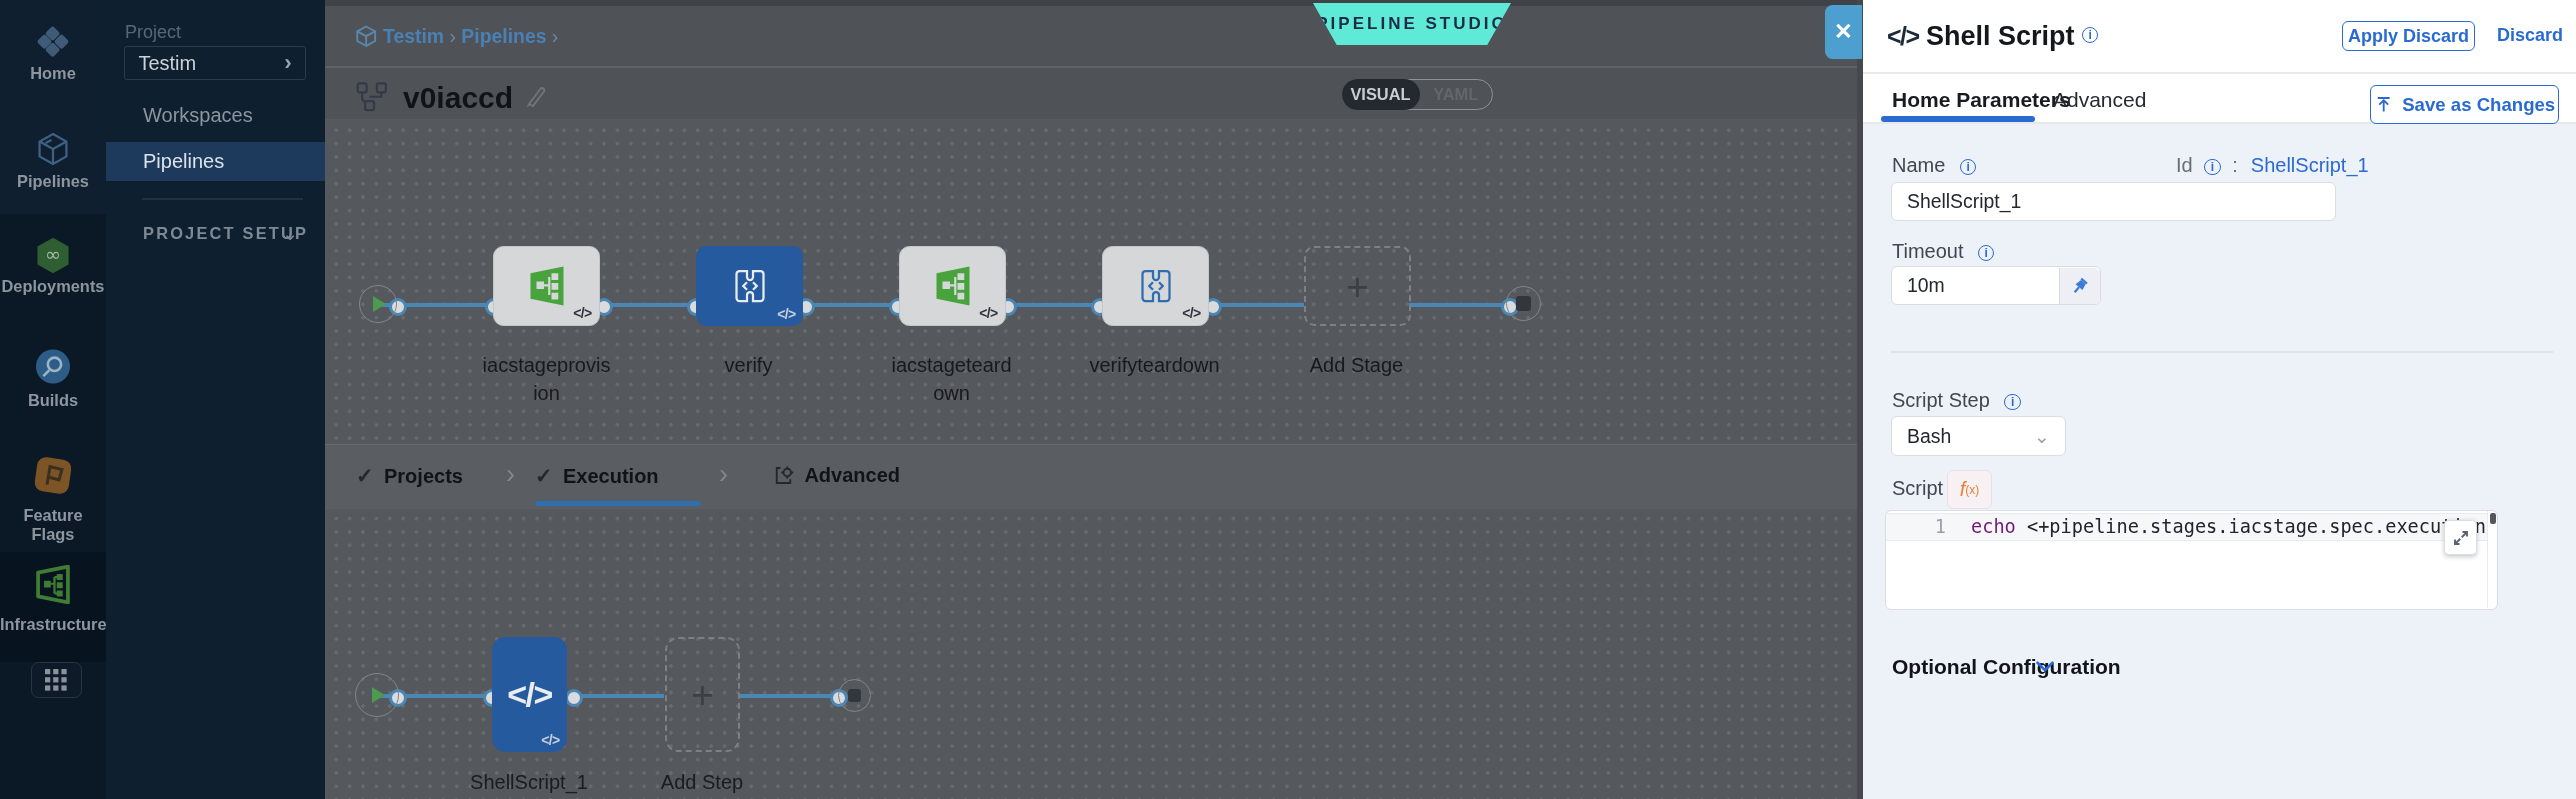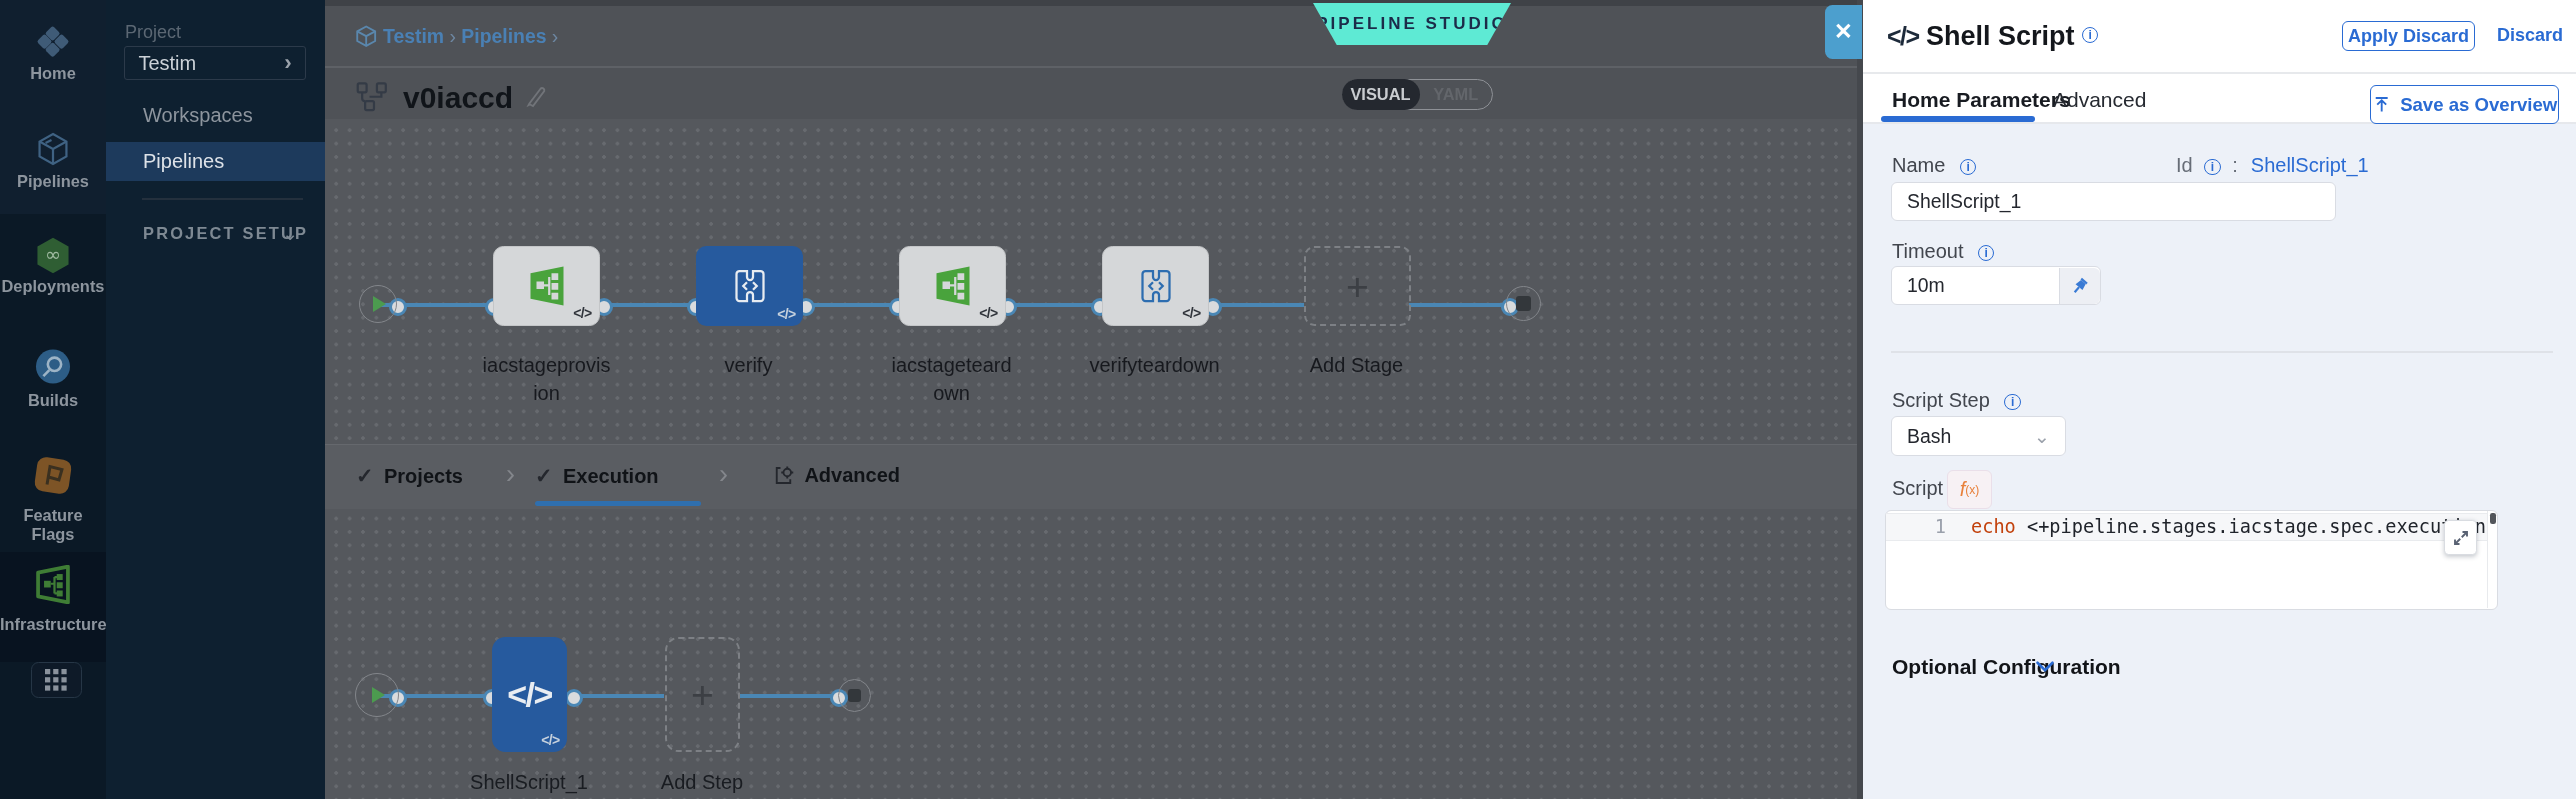--- a/index.html
+++ b/index.html
@@ -115,21 +115,21 @@
     color:#e8813b;font-size:20px;font-style:italic;}
   .fx sub{font-size:12px;font-style:normal;}
   .editor{left:1885px;top:510px;width:613px;height:100px;background:#fff;border:1.5px solid #d9dce2;
     border-radius:6px;box-sizing:border-box;overflow:hidden;}
   .curline{position:absolute;left:0;top:1.5px;width:601px;height:28px;background:#f6f7f9;
     border-top:0.7px solid #e9ebee;border-bottom:0.7px solid #e9ebee;box-sizing:border-box;}
   .lineno{position:absolute;left:30px;top:5.2px;width:30px;text-align:right;color:#9aa0ab;
     font-family:"DejaVu Sans Mono",monospace;font-size:18.6px;}
   .codeln{position:absolute;left:85px;top:5.2px;width:516px;white-space:nowrap;overflow:hidden;
     font-family:"DejaVu Sans Mono",monospace;font-size:18.6px;color:#20242b;}
-  .kw{color:#c2410c;}
+  .kw{color:#701a75;}
   .expandbtn{position:absolute;left:558px;top:9px;width:31px;height:33px;background:#fff;
     border:0.7px solid #d9dce1;border-radius:4.5px;box-shadow:0 1.5px 4.5px rgba(40,50,70,.25);
     display:flex;align-items:center;justify-content:center;}
   .sbtrack{position:absolute;left:601px;top:0;width:0.7px;height:97px;background:#e8eaed;}
   .sbthumb{position:absolute;left:604px;top:2.2px;width:6px;height:10.4px;background:#53565b;border-radius:2.2px;}
   .optcfg{left:1892px;top:655px;color:#121418;font-size:21px;font-weight:700;}
   .optchev{left:2033px;top:656px;}
 
   svg{display:block;}
 </style>
@@ -433,21 +433,21 @@
   <div class="abs dtab1">Home Parameters</div>
   <div class="abs dtab2">Advanced</div>
   <div class="abs tabline"></div>
   <div class="abs dunderline"></div>
   <div class="abs btn-outline" style="left:2370px;top:85px;width:189px;height:39px;font-size:18.6px;gap:9px;">
     <svg width="19.4" height="19.4" viewBox="0 0 26 26">
         <g fill="none" stroke="#2a6bd3" stroke-width="2.5">
       <path d="M5,4 h16 M13,22 v-13 M7,13 l6,-6 6,6"></path>
     </g>
       </svg>
-    <span>Save as Overview</span>
+    <span>Save as Changes</span>
   </div>
 
   <div class="abs formbg"></div>
 
   <div class="abs flabel" style="left:1892px;top:154px;">
     <span>Name</span>
     <span class="info" style="margin-left:9px;">i</span>
   </div>
   <div class="abs idrow" style="left:2176px;top:154px;text-align:center;">
     <span>Id</span>

